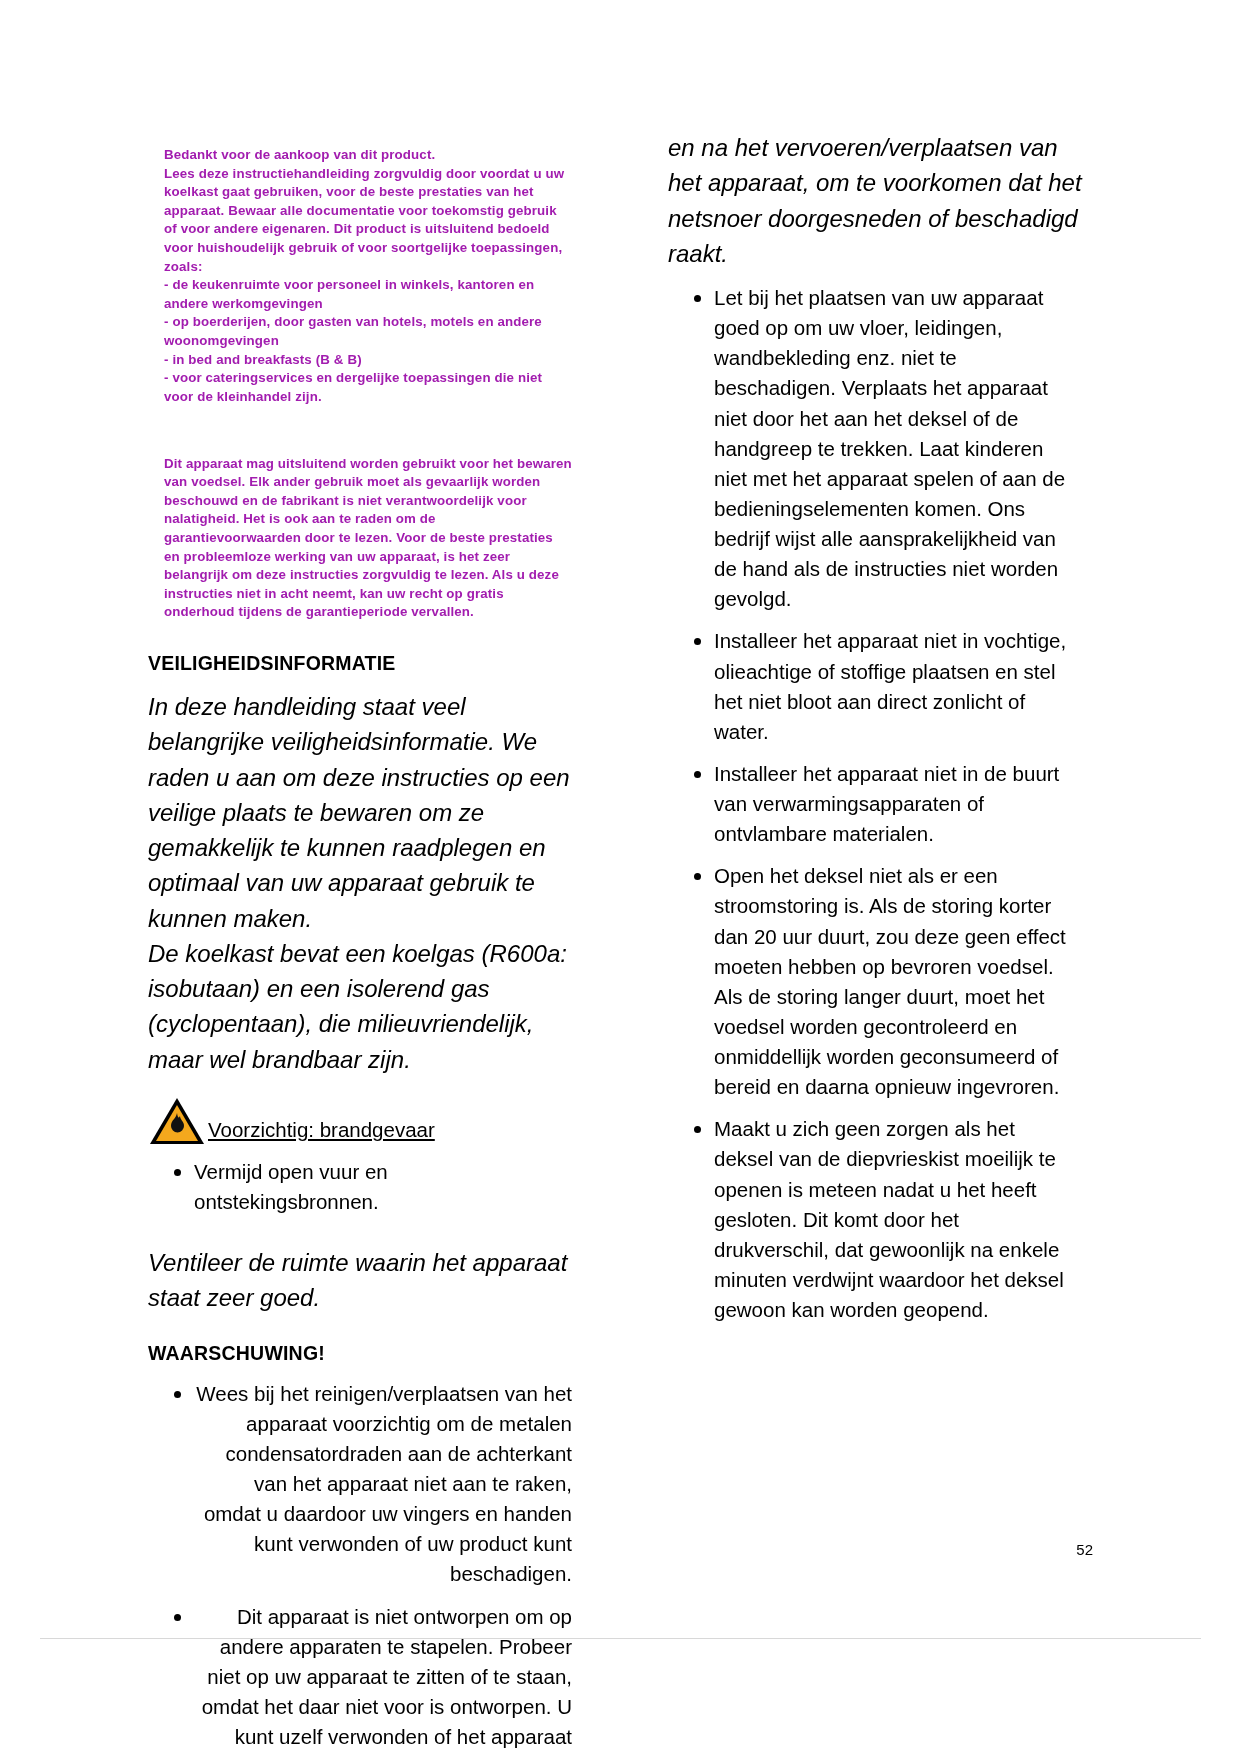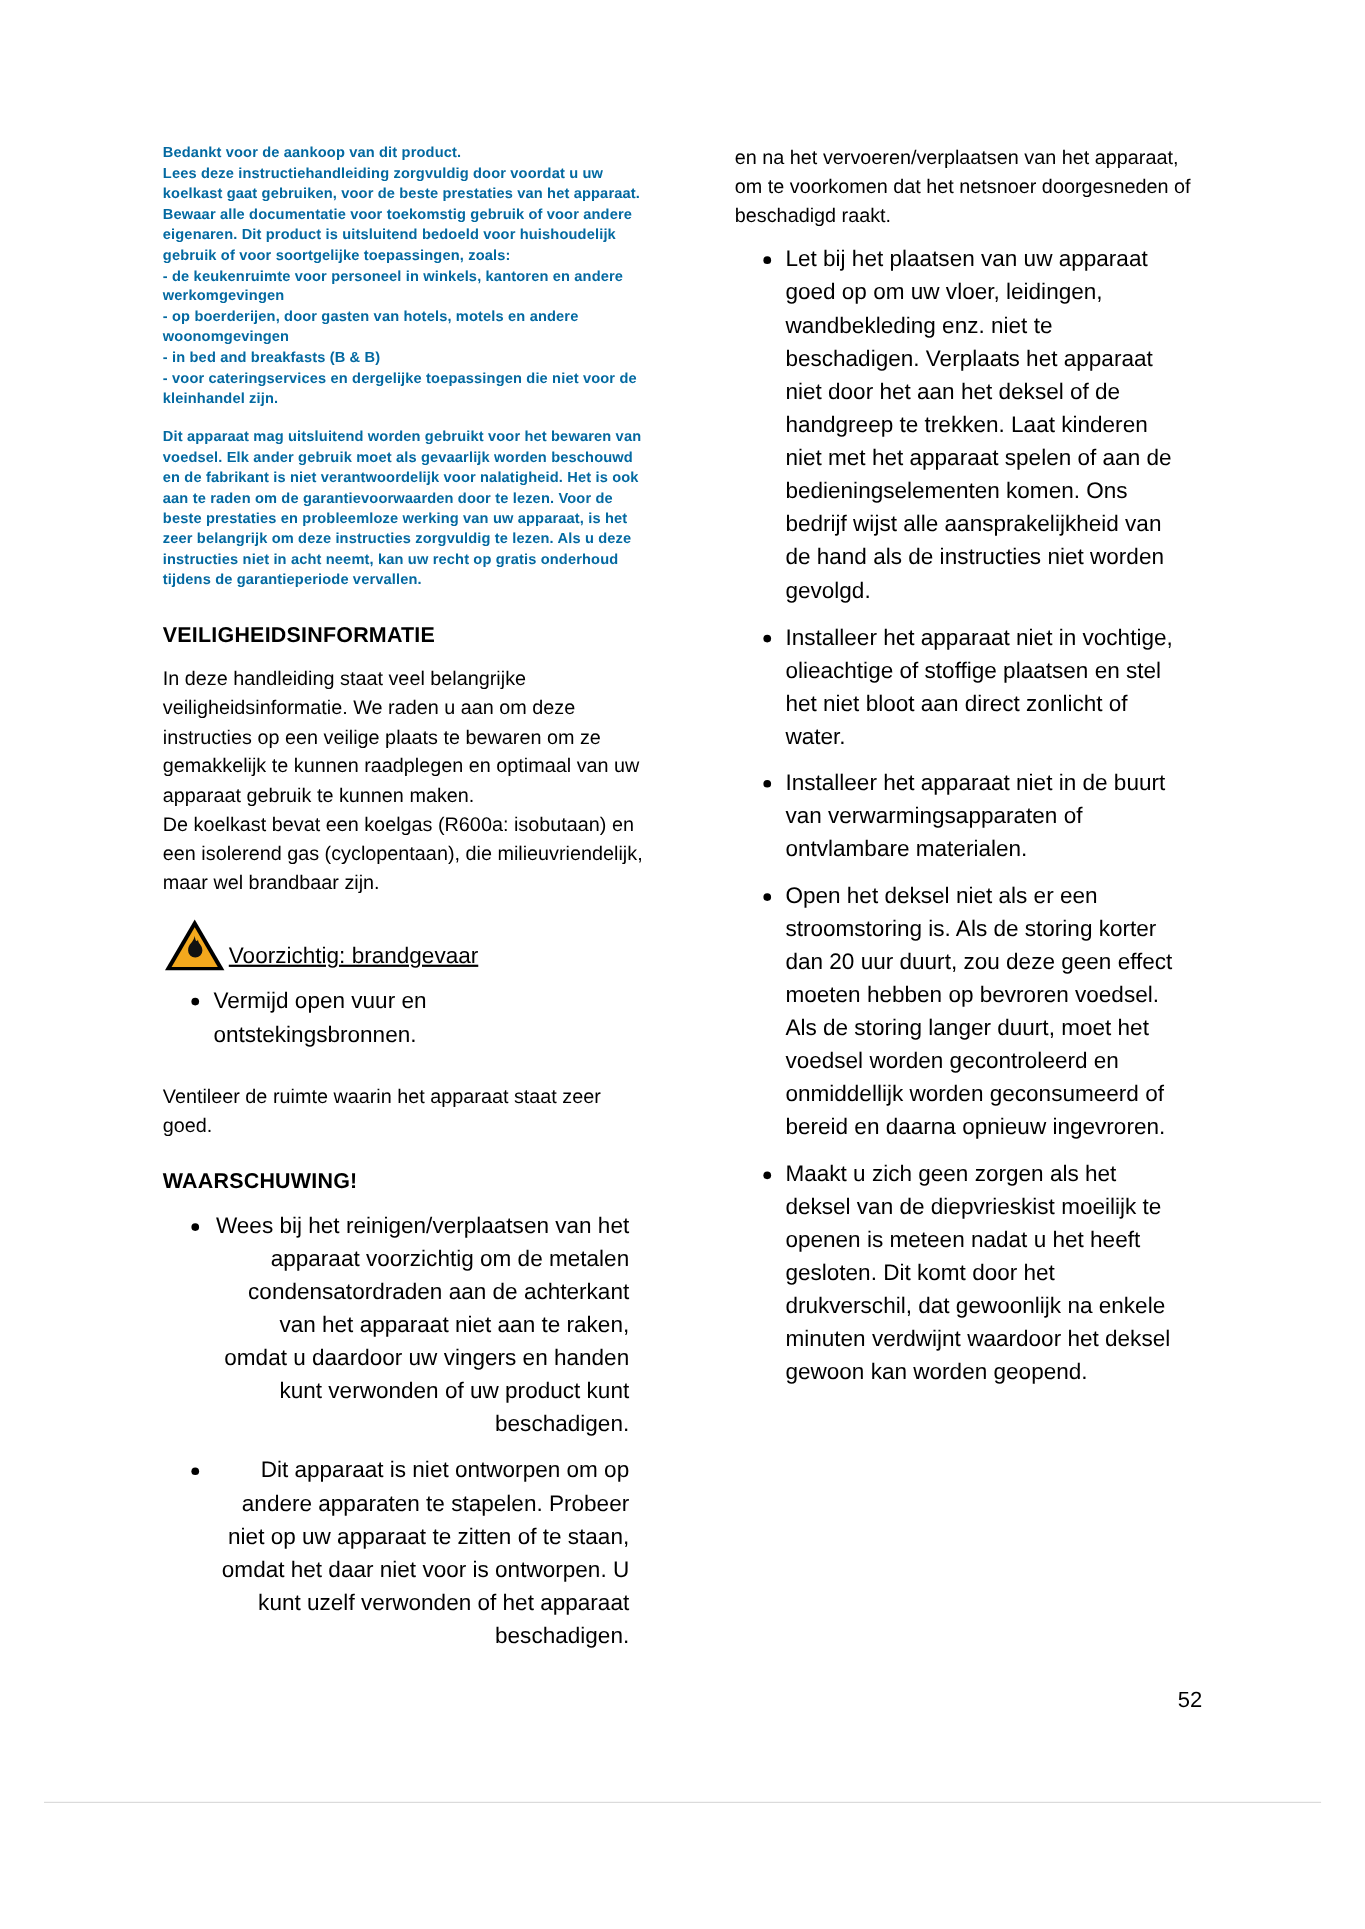--- a/index.html
+++ b/index.html
@@ -33,48 +33,49 @@
   }
   .col {
     width: 440px;
   }
   .col-right {
     width: 425px;
   }
 
   
   .intro p {
-    margin: 0;
+    margin: 16px;
     font-size: 13.3px;
     line-height: 1.40;
     font-weight: 600;
-    color: #0369a1;
+    color: #a21caf;
     letter-spacing: 0.01em;
   }
   .intro .gap {
     height: 16px;
   }
 
   
   h2.section {
     font-size: 19.5px;
     font-weight: bold;
     margin: 30px 0 14px 0;
     letter-spacing: 0.01em;
   }
   h2.section.tight {
     margin-top: 26px;
   }
 
   
   p.body {
     margin: 0;
-    font-size: 18px;
+    font-size: 24px;
     line-height: 1.47;
     font-weight: 400;
+    font-style: italic;
   }
   p.body + p.body {
     margin-top: 0;
   }
   .spacer-sm { height: 12px; }
 
   
   ul.bullets {
     list-style: none;
     margin: 16px;
@@ -116,21 +117,21 @@
     font-size: 20.5px;
     line-height: 1.2;
     padding-bottom: 4px;
   }
 
   
   .page-number {
     position: absolute;
     right: 148px;
     bottom: 196px;
-    font-size: 20px;
+    font-size: 15px;
   }
   
   .bottom-rule {
     position: absolute;
     left: 40px;
     right: 40px;
     bottom: 115px;
     height: 1px;
     background: #d8d8d8;
   }

